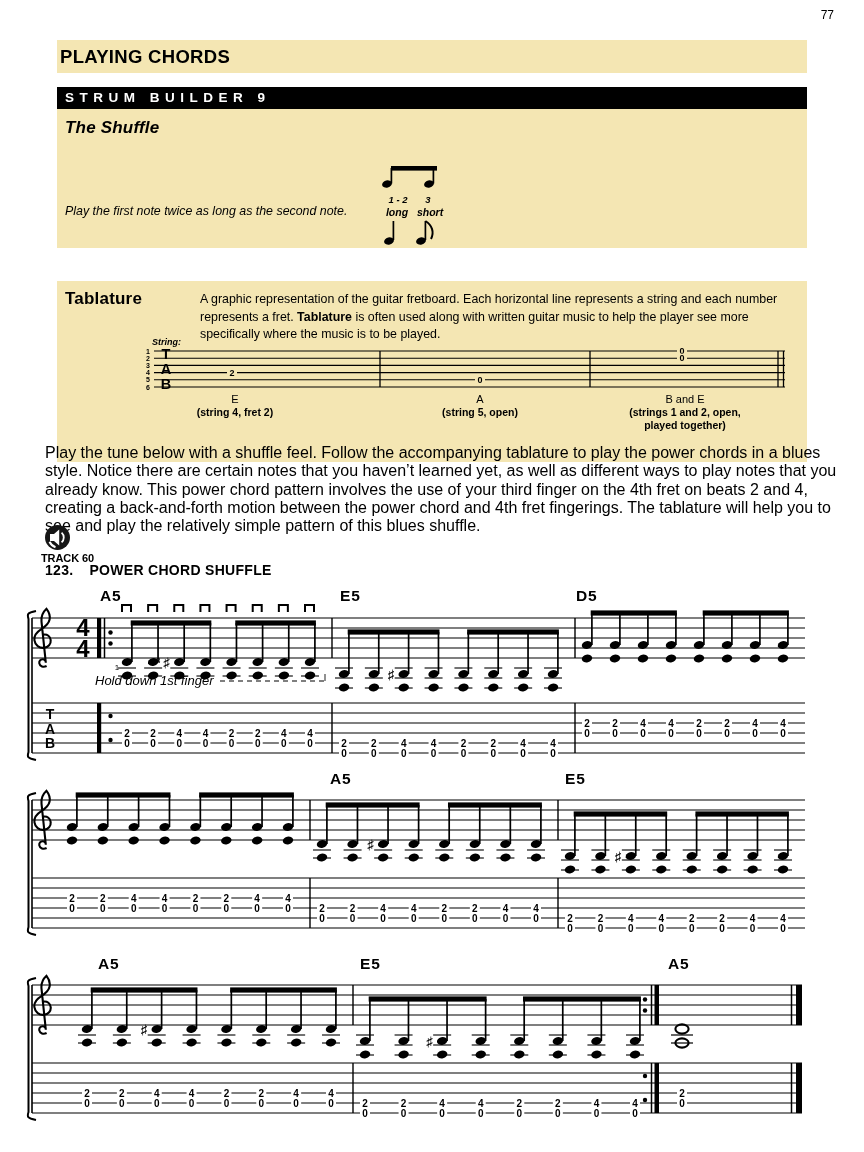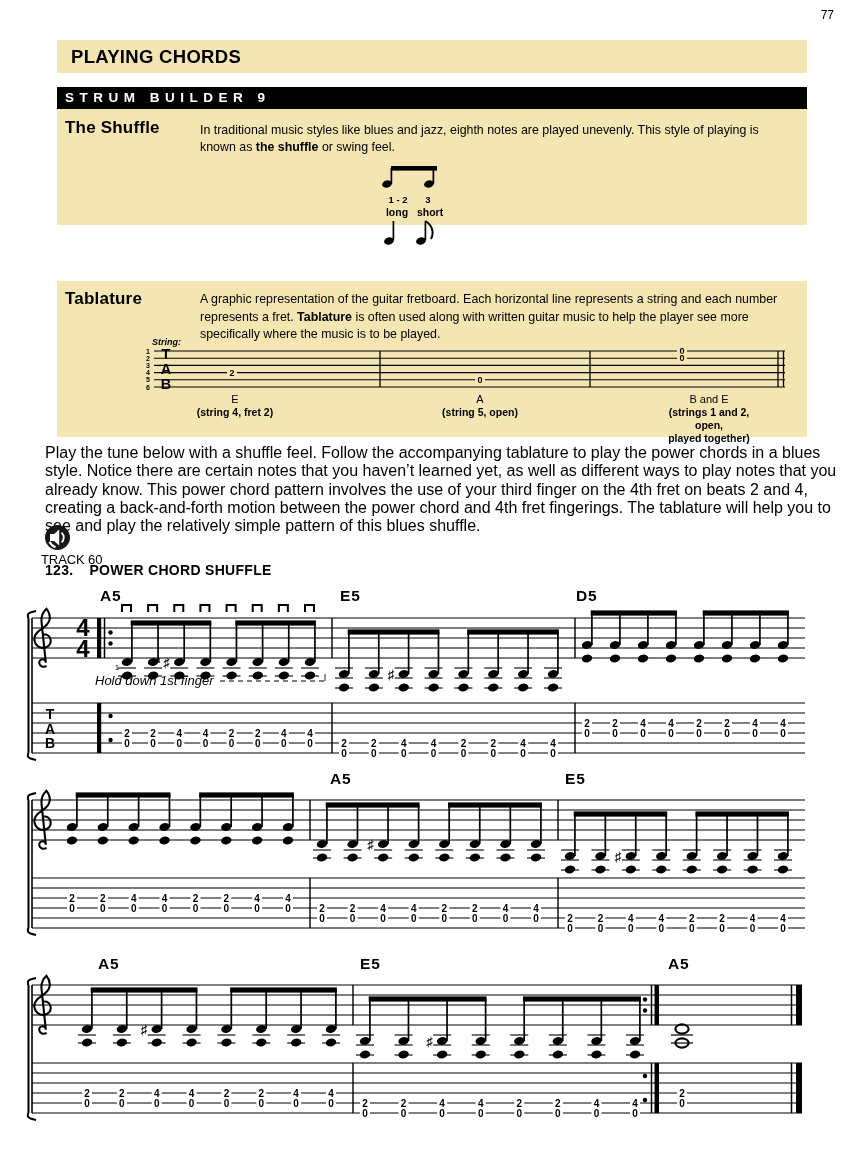--- a/index.html
+++ b/index.html
@@ -6,61 +6,59 @@
   body{
     width:864px;height:1152px;position:relative;overflow:hidden;
     background:#ffffff;color:#000;
     font-family:"Liberation Sans",sans-serif;
     -webkit-font-smoothing:antialiased;
   }
   .abs{position:absolute;}
   .cream{background:#F4E6B3;}
   #page-number{left:800px;top:8px;width:34px;text-align:right;font-size:12px;}
   #title-banner{left:57px;top:40px;width:750px;height:33px;line-height:33px;
-    padding-left:14px;box-sizing:border-box;font-size:18.5px;font-weight:800;letter-spacing:.3px;}
+    padding-left:3px;box-sizing:border-box;font-size:18.5px;font-weight:800;letter-spacing:.3px;}
   #strum-banner{left:57px;top:87px;width:750px;height:35px;line-height:22px;background:#000;color:#fff;
     padding-left:8px;box-sizing:border-box;font-size:13.5px;font-weight:700;letter-spacing:5.5px;}
-  #shuffle-box{left:57px;top:109px;width:750px;height:116px;}
-  #tab-box{left:57px;top:281px;width:750px;height:156px;}
+  #shuffle-box{left:57px;top:109px;width:750px;height:139px;font-style:italic;}
+  #tab-box{left:57px;top:281px;width:750px;height:181px;}
   .box-heading{font-size:17px;font-weight:800;letter-spacing:.2px;}
   .box-par{font-size:12.4px;line-height:16.5px;}
   .b{font-weight:700;}
   #shuffle-heading{left:8px;top:9px;}
   #shuffle-intro{left:143px;top:13px;width:588px;}
   #shuffle-leftnote{left:8px;top:94px;width:330px;}
   #shuffle-rightnote{left:452px;top:64px;width:262px;line-height:17px;}
   #shuffle-svg{left:318px;top:54px;}
   #tab-heading{left:8px;top:8px;}
   #tab-intro{left:143px;top:10px;width:592px;line-height:17.5px;}
   #tab-example-svg{left:85px;top:57px;}
   .tab-label{top:112px;transform:translateX(-50%);text-align:center;font-size:10.5px;line-height:13px;}
   .tab-label .nm{font-size:11px;}
   .tab-label .ds{white-space:pre-line;font-weight:bold;}
   #body-par{left:45px;top:444px;width:798px;font-size:16px;line-height:18.3px;}
   #track-icon{left:44px;top:524px;}
-  #track-label{left:41px;top:552px;font-size:13px;font-weight:400;letter-spacing:-.1px;}
+  #track-label{left:41px;top:552px;font-size:11px;font-weight:700;letter-spacing:-.1px;}
   #song-title{left:45px;top:562px;font-size:14px;font-weight:800;letter-spacing:.3px;}
   #song-title .num{margin-right:16px;}
   #music-svg{left:20px;top:585px;}
   svg text{font-family:"Liberation Sans",sans-serif;}
 </style>
 </head>
 <body>
 
 <div class="abs" id="page-number">77</div>
 
 <div class="abs cream" id="title-banner">PLAYING CHORDS</div>
 
 <div class="abs" id="strum-banner">STRUM BUILDER 9</div>
 
 <div class="abs cream" id="shuffle-box">
   <div class="abs box-heading" id="shuffle-heading">The Shuffle</div>
-  <p class="abs box-par" id="shuffle-intro" style="margin:0;">
-    <span>In traditional music styles like blues and jazz, eighth notes are played unevenly.  This style of playing is known as </span><span class="b">the shuffle</span><span> or swing feel.</span>
-  </p>
+  <div class="abs box-par" id="shuffle-leftnote">Play the first note twice as long as the second note.</div>
 
   <svg class="abs" id="shuffle-svg" width="100" height="88" viewBox="0 0 100 88">
     <rect x="16" y="3" width="46" height="4.6" fill="#000"></rect>
     <line x1="16.4" y1="20.5" x2="16.4" y2="5" stroke="#000" stroke-width="1.7"></line>
     <line x1="58.4" y1="20.5" x2="58.4" y2="5" stroke="#000" stroke-width="1.7"></line>
     <ellipse cx="12" cy="21" rx="5" ry="3.6" fill="#000" transform="rotate(-14 12 21)"></ellipse>
     <ellipse cx="54" cy="21" rx="5" ry="3.6" fill="#000" transform="rotate(-14 54 21)"></ellipse>
     <text x="23" y="40" font-size="9.5" font-weight="700" text-anchor="middle">1 - 2</text>
     <text x="53" y="40" font-size="9.5" font-weight="700" text-anchor="middle">3</text>
     <text x="22" y="53" font-size="10.5" font-weight="700" text-anchor="middle">long</text>
@@ -121,21 +119,21 @@
   </svg>
 
   <div class="abs tab-label" style="left:178px;">
     <div class="nm">E</div>
     <div class="ds">(string 4, fret 2)</div>
   </div>
   <div class="abs tab-label" style="left:423px;">
     <div class="nm">A</div>
     <div class="ds">(string 5, open)</div>
   </div>
-  <div class="abs tab-label" style="left:652px;">
+  <div class="abs tab-label" style="left:628px;">
     <div class="nm">B and E</div>
     <div class="ds">(strings 1 and 2, open,
 played together)</div>
   </div>
 </div>
 
 <div class="abs" id="body-par">Play the tune below with a shuffle feel.  Follow the accompanying tablature to play the power chords in a blues style.  Notice there are certain notes that you haven’t learned yet, as well as different ways to play notes that you already know.  This power chord pattern involves the use of your third finger on the 4th fret on beats 2 and 4, creating a back-and-forth motion between the power chord and 4th fret fingerings.  The tablature will help you to see and play the relatively simple pattern of this blues shuffle.</div>
 
 <svg class="abs" id="track-icon" width="27" height="27" viewBox="0 0 27 27">
   <circle cx="13.5" cy="13.5" r="12.5" fill="#161616"></circle>

